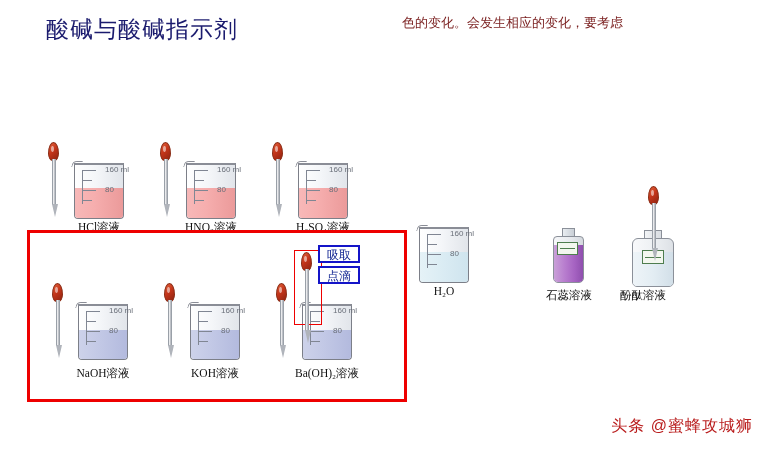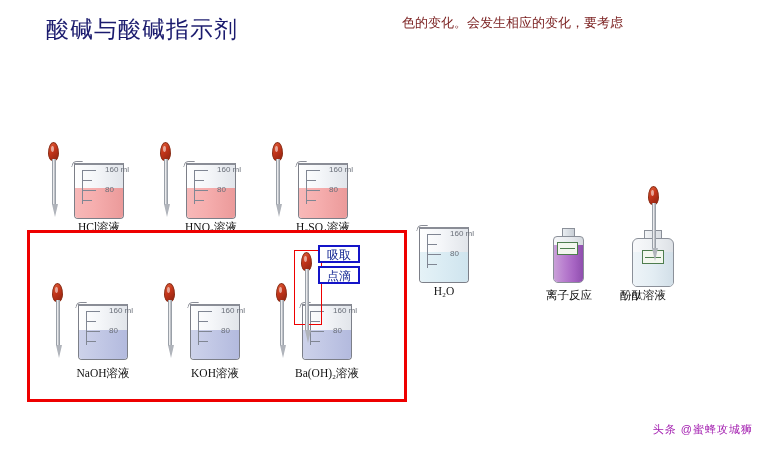--- a/index.html
+++ b/index.html
@@ -368,22 +368,22 @@
     font-family: "Liberation Sans", "DejaVu Sans", sans-serif;
     margin-bottom: 3px;
     cursor: pointer;
   }
 
   
   .watermark {
     position: absolute;
     right: 12px;
     bottom: 12px;
-    font-size: 11px;
-    color: #a21caf;
+    font-size: 16px;
+    color: #b91c1c;
     font-family: "Liberation Sans", "DejaVu Sans", sans-serif;
     letter-spacing: 1px;
     white-space: nowrap;
   }
 </style>
 </head>
 <body>
 
 <div class="stage">
 
@@ -580,21 +580,21 @@
 
   <div class="apparatus" style="left:551px; top:228px;">
     <div class="bottle">
       <div class="neck"></div>
       <div class="body">
         <div class="fluid purple"></div>
       </div>
       <div class="label-patch"></div>
     </div>
   </div>
-  <div class="caption" style="left:569px; top:288px;">离子反应</div>
+  <div class="caption" style="left:569px; top:288px;">石蕊溶液</div>
 
   <div class="apparatus" style="left:631px; top:228px;">
     <div class="jar">
       <div class="jneck"></div>
       <div class="jbody">
         <div class="jfluid"></div>
       </div>
       <div class="jlabel"></div>
     </div>
   </div>

